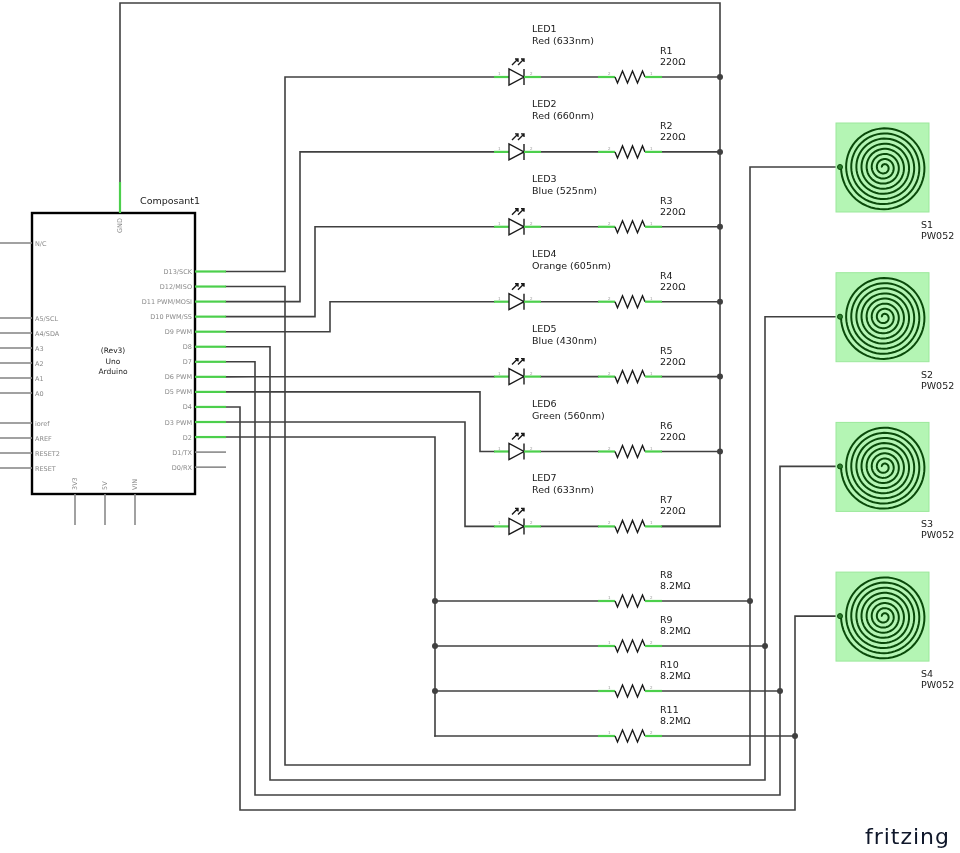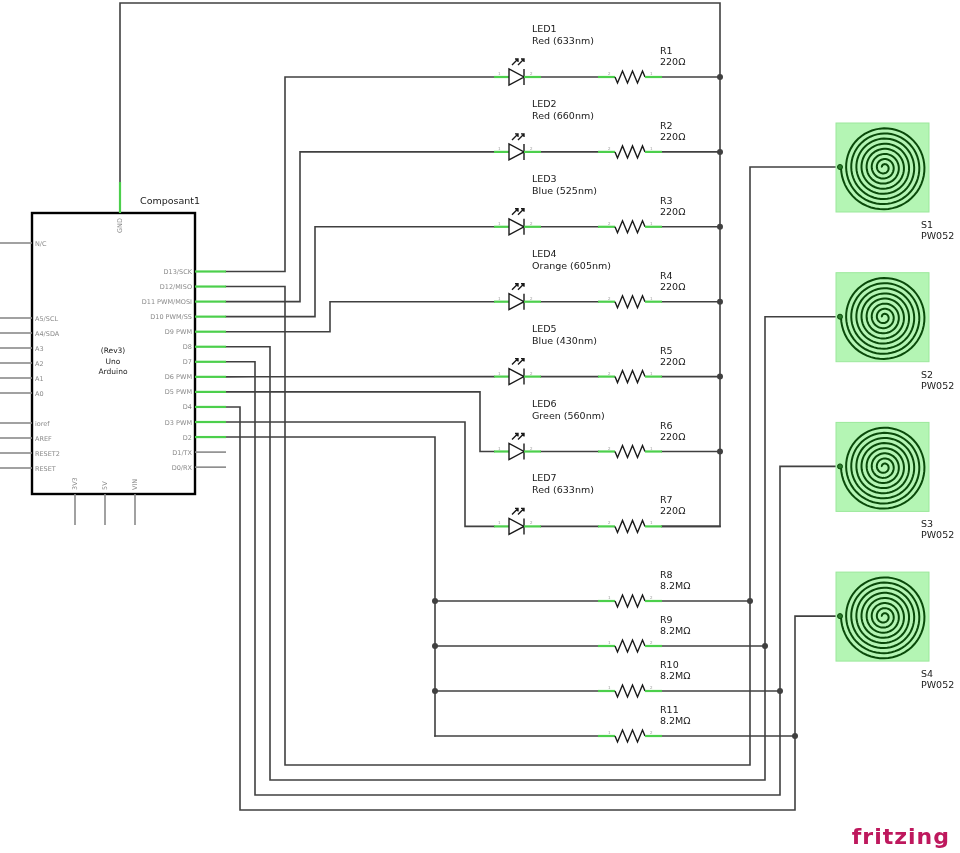--- a/index.html
+++ b/index.html
@@ -10,21 +10,21 @@
     .pin-on { stroke: #4ccf4c; stroke-width: 2.2; }
     .body { stroke: #000; stroke-width: 2.4; fill: #fff; }
     .sym { stroke: #1a1a1a; stroke-width: 1.4; fill: none; }
     .dot { fill: #404040; }
     .lbl { font-size: 9.5px; fill: #1a1a1a; }
     .pinlbl { font-size: 6.5px; fill: #8a8a8a; }
     .ctr { font-size: 7.5px; fill: #222; }
     .pnum { font-size: 4px; fill: #9a9a9a; }
     .sens-bg { fill: #b4f5b4; stroke: #9be89b; stroke-width: 1; }
     .spiral { stroke: #0a4a0a; stroke-width: 2; fill: none; }
-    .logo { position: absolute; right: 10px; bottom: 4px; font-size: 22px; color: #be185d; letter-spacing: 1px; font-family: "DejaVu Sans", sans-serif; font-weight: bold; }
+    .logo { position: absolute; right: 10px; bottom: 4px; font-size: 22px; color: #0f172a; letter-spacing: 1px; font-family: "DejaVu Sans", sans-serif; }
   </style>
 </head>
 <body>
 
 <svg id="sch" width="960" height="853" viewBox="0 0 960 853">
   <g id="g-wires">
       <polyline points="541,77 598,77" class="wire"></polyline>
       <polyline points="662,77 720,77" class="wire"></polyline>
       <polyline points="226,271.5 285,271.5 285,77 494,77" class="wire"></polyline>
       <polyline points="541,151.9 598,151.9" class="wire"></polyline>

